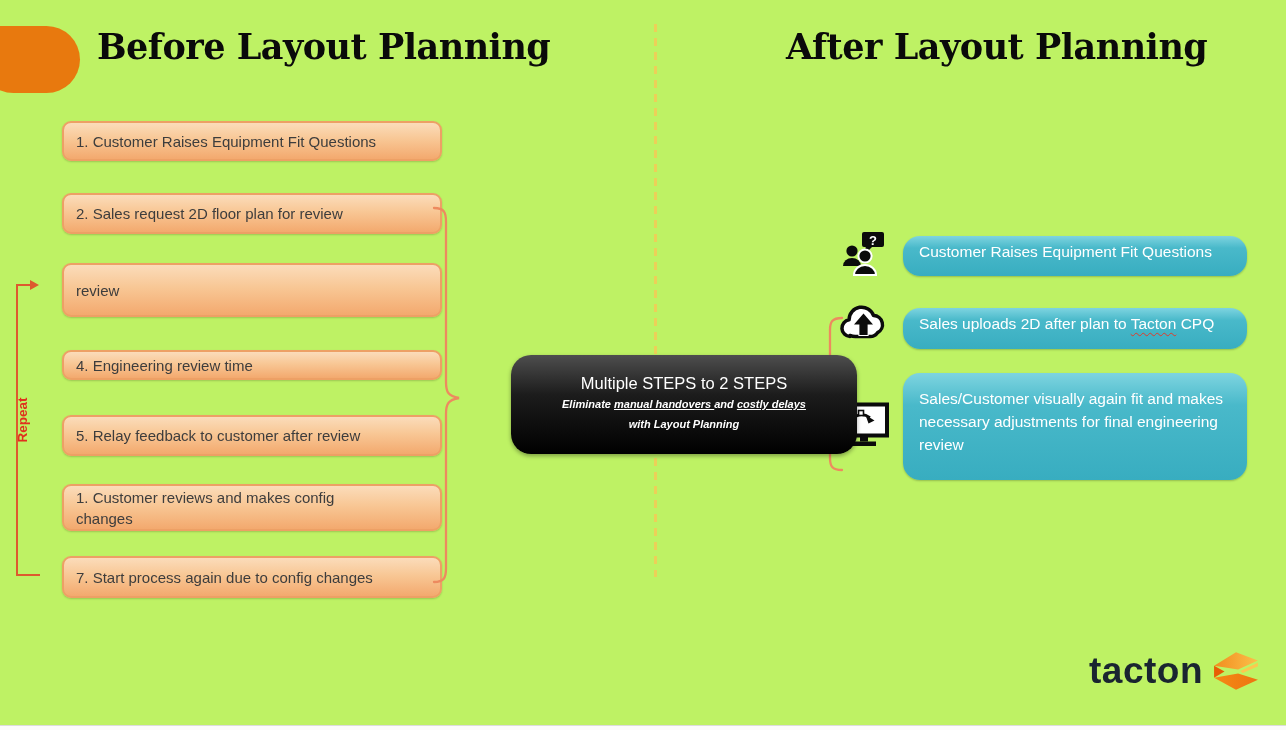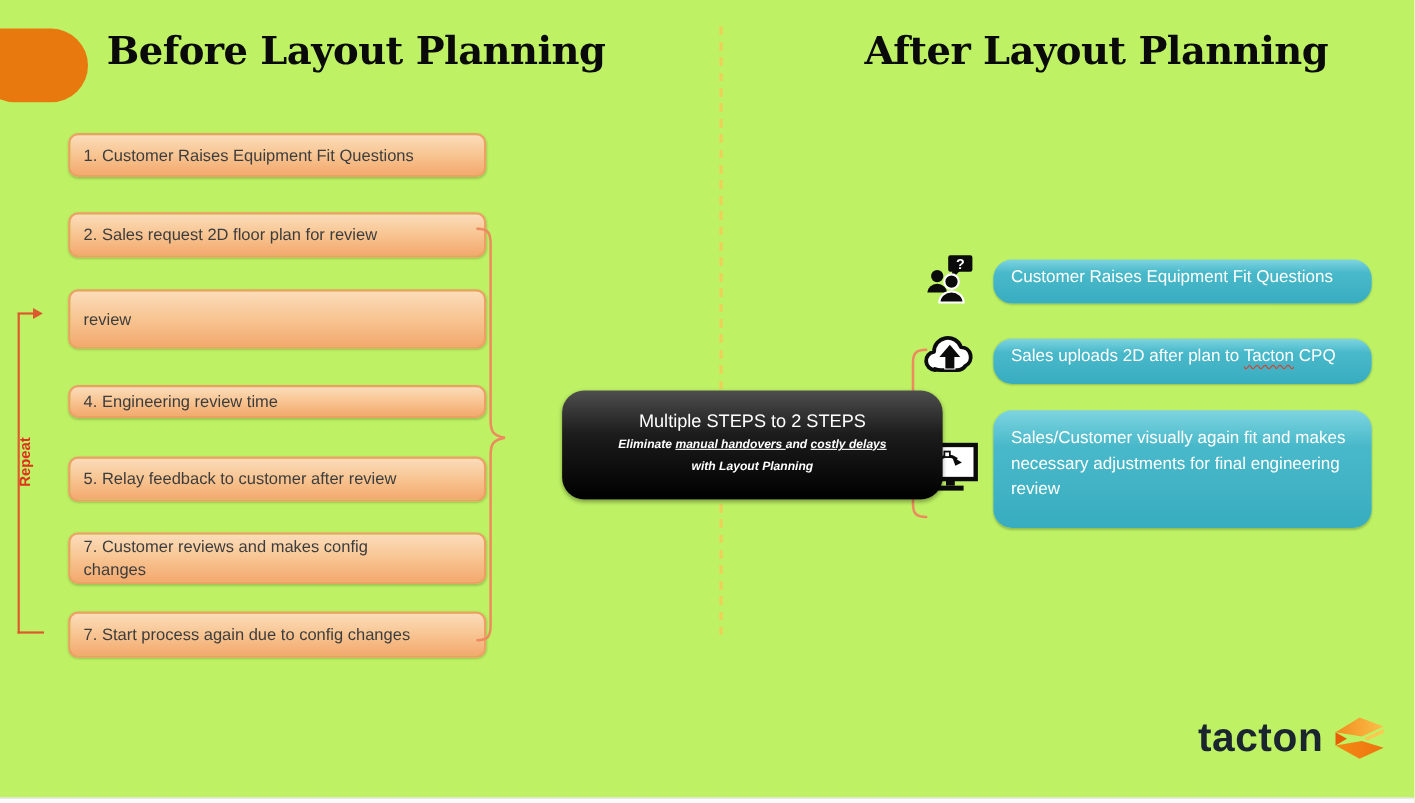--- a/index.html
+++ b/index.html
@@ -101,21 +101,21 @@
         <div>4. Engineering review time</div>
       </div>
   </div>
   <div class="step s5">
     <div class="step-lines">
         <div>5. Relay feedback to customer after review</div>
       </div>
   </div>
   <div class="step s6">
     <div class="step-lines">
-      <div>7. Customer reviews and makes config</div>
+      <div>1. Customer reviews and makes config</div>
       <div>changes</div>
     </div>
   </div>
   <div class="step s7">
     <div class="step-lines">
         <div>7. Start process again due to config changes</div>
       </div>
   </div>
 
   <div class="loop-v"></div>

